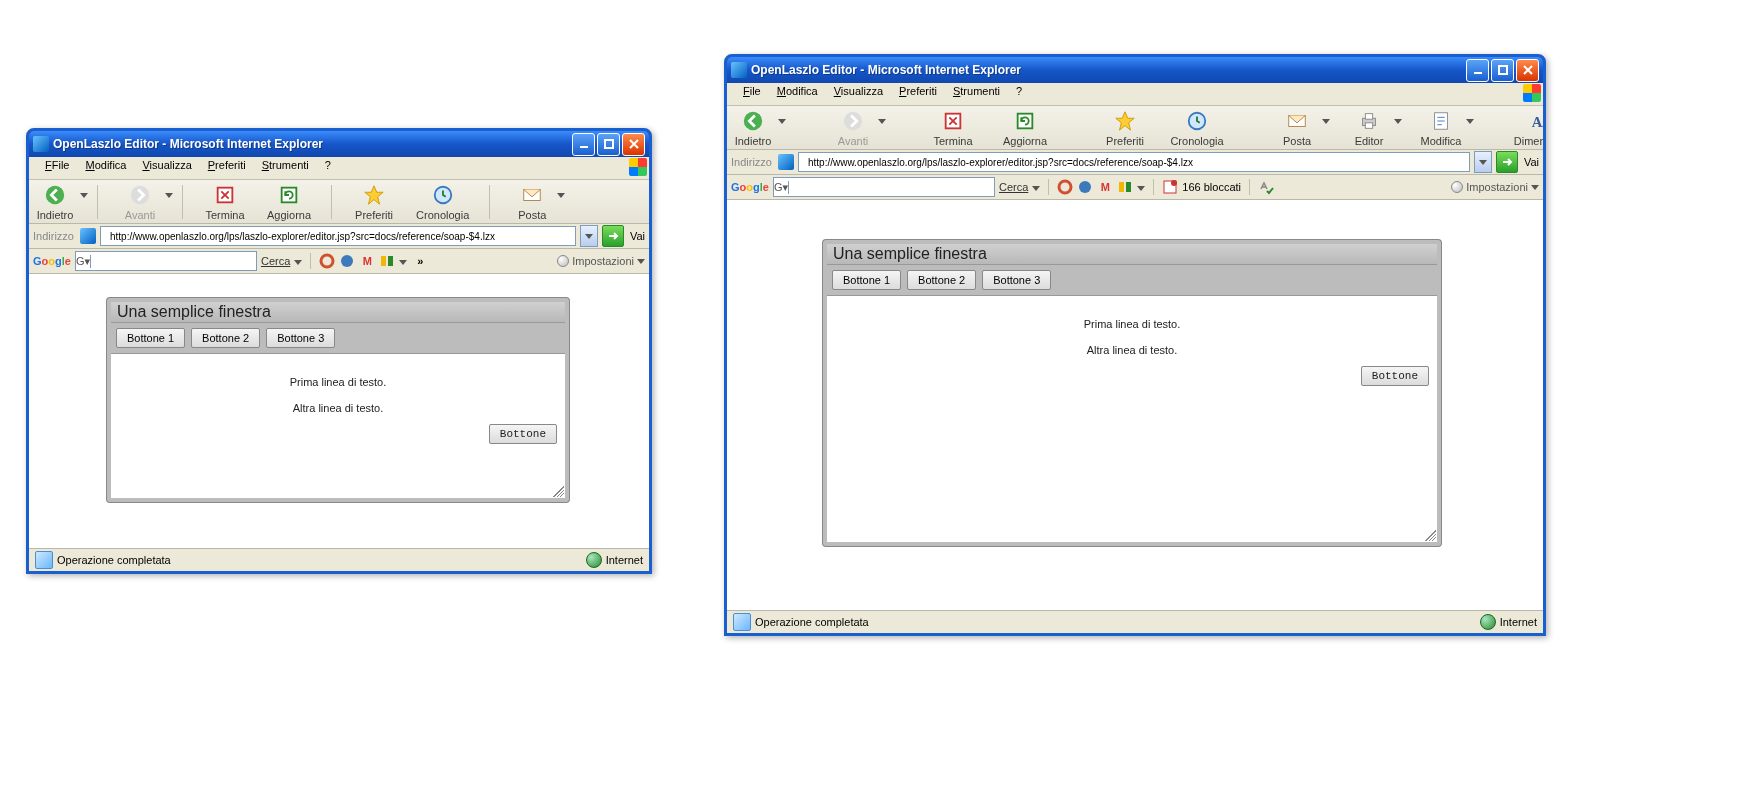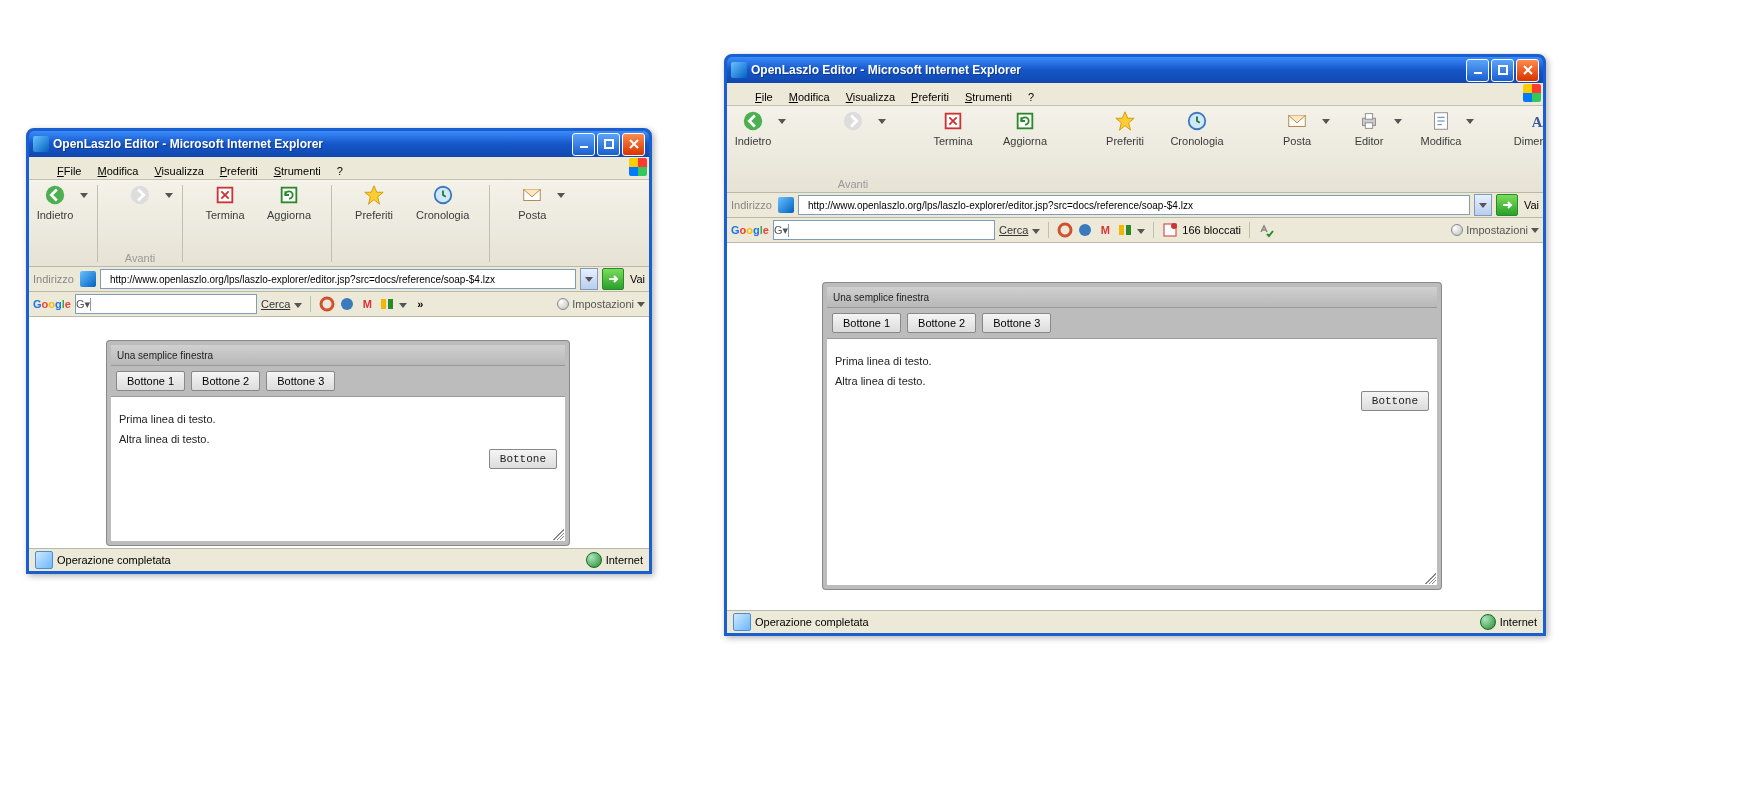--- a/index.html
+++ b/index.html
@@ -45,22 +45,22 @@
     background: linear-gradient(to bottom,#5aa3f8,#1a5fd0);
     border: 1px solid #fff;
     display: flex; align-items: center; justify-content: center;
     color: #fff;
   }
   .winbtn.close { background: linear-gradient(to bottom,#ff8a4a,#d83400); }
   .winbtn svg { width: 12px; height: 12px; }
   .menubar {
     height: 22px;
     background: #ece9d8;
-    display: flex; align-items: flex-end;
-    padding: 0 20px;
+    display: flex; align-items: flex-start;
+    padding: 0 8px;
     border-bottom: 1px solid #c0c0b0;
     position: relative;
   }
   .menubar .menuitem { padding: 2px 8px; cursor: default; }
   .menubar .menuitem u { text-decoration: underline; }
   .menubar .winflag {
     position: absolute; right: 2px; top: 1px;
     width: 18px; height: 18px;
     background: conic-gradient(#ff3b30 0 25%, #34c759 0 50%, #007aff 0 75%, #ffcc00 0 100%);
     border-radius: 2px;
@@ -70,21 +70,21 @@
     border-bottom: 1px solid #b9b8a9;
     display: flex; align-items: flex-start;
     padding: 3px 4px 2px 4px;
     gap: 20px;
   }
   .toolbtn {
     display: flex; flex-direction: column; align-items: center;
     min-width: 44px; cursor: default; color: #3a3a3a;
     position: relative;
   }
-  .toolbtn.disabled { color: #999; gap: 43px; }
+  .toolbtn.disabled { color: #999; }
   .toolbtn .ico { width: 24px; height: 24px; display: flex; align-items: center; justify-content: center; }
   .toolbtn .lbl { font-size: 11px; margin-top: 2px; white-space: nowrap; }
   .toolbtn .drop {
     position: absolute; right: -12px; top: 4px;
     width: 10px; height: 16px; display: flex; align-items: center; justify-content: center;
     color: #555;
   }
   .toolbar .sep {
     width: 1px; align-self: stretch; background: #c0c0b0; margin: 2px 0;
   }
@@ -160,41 +160,41 @@
   .lz-window {
     position: absolute;
     border: 4px solid #bcbcbc;
     border-radius: 3px;
     background: #fff;
     box-shadow: 0 0 0 1px #888;
   }
   .lz-title {
     height: 20px;
     background: linear-gradient(to bottom,#d0d0d0,#b8b8b8);
-    font-size: 10px;
+    font-size: 16px;
     display: flex; align-items: center;
     padding: 0 6px;
     border-bottom: 1px solid #999;
     color: #222;
   }
   .lz-bar {
     background: #bcbcbc;
     padding: 5px; display: flex; gap: 6px;
     border-bottom: 1px solid #999;
   }
   .lz-btn {
     border: 1px solid #888;
     background: linear-gradient(to bottom,#f5f5f5,#dcdcdc);
     padding: 3px 10px;
     font-size: 11px;
     border-radius: 2px;
     cursor: default;
   }
   .lz-body { padding: 8px; font-size: 11px; color: #222; }
-  .lz-body p { margin: 8px 0; }
+  .lz-body p { margin: 14px 0; text-align: center; }
   .lz-center { text-align: right; margin-top: 2px; font-family: Liberation Mono, monospace; }
   .lz-resize {
     position: absolute; right: 1px; bottom: 1px;
     width: 14px; height: 14px;
     background:
       linear-gradient(135deg, transparent 0 60%, #888 60% 65%, transparent 65% 72%, #888 72% 77%, transparent 77% 84%, #888 84% 89%, transparent 89% 100%);
   }
   .statusbar {
     height: 22px;
     background: #ece9d8;

